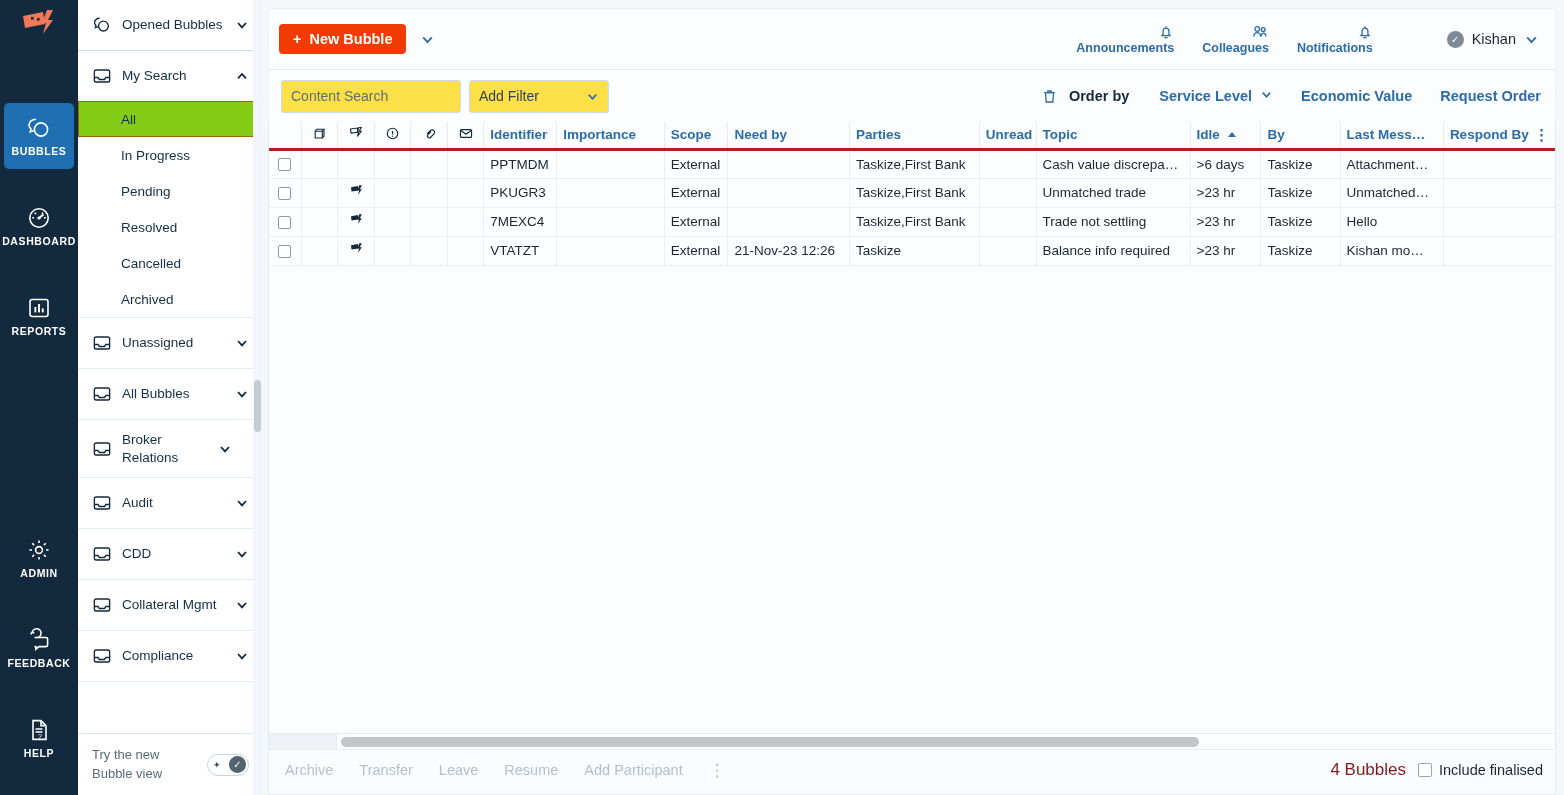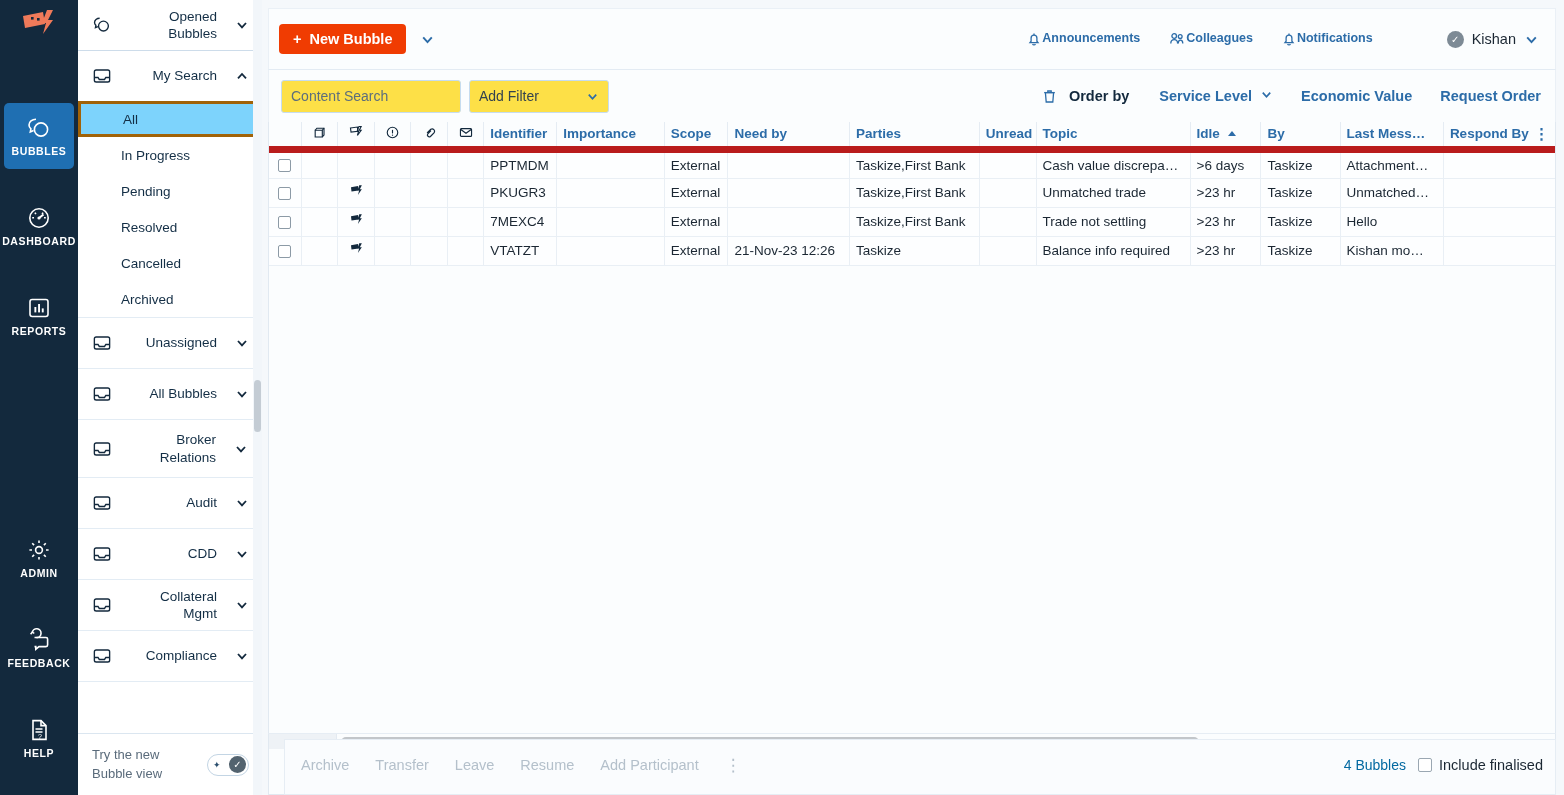--- a/index.html
+++ b/index.html
@@ -73,24 +73,23 @@
     position: relative;
   }
   .sb-group {
     border-bottom: 1px solid #e3ecf4;
     position: relative;
   }
   .sb-head {
     display: flex; align-items: center;
     height: 50px;
     padding: 0 10px 0 14px;
-    gap: 18px;
+    gap: 10px;
     cursor: pointer;
     background: #ffffff;
-    text-align: right;
   }
   .sb-head.tall { height: 57px; }
   .sb-head-label {
     flex: 1 1 auto;
     font-size: 13.5px;
     color: #132e45;
     font-weight: normal;
     line-height: 1.28;
   }
   .sb-ico { width: 20px; height: 20px; flex: 0 0 20px; color: #13293d; }
@@ -99,22 +98,22 @@
   .sb-child {
     height: 36px;
     display: flex; align-items: center;
     padding-left: 42px;
     font-size: 13.5px;
     color: #132e45;
     cursor: pointer;
     border: 1px solid transparent;
   }
   .sb-child.selected {
-    border: 3px solid #a16207;
-    background: #7dd3fc;
+    border: 1px solid #a16207;
+    background: #84cc16;
   }
   .sb-footer {
     flex: 0 0 62px;
     border-top: 1px solid #dbe6f0;
     display: flex; align-items: center;
     padding: 0 10px 0 14px;
     gap: 6px;
     background: #fff;
   }
   .sb-footer-text {
@@ -198,22 +197,22 @@
   }
   .newbubble-caret {
     margin-left: 14px;
     color: #2c6ca8;
     cursor: pointer;
     display: flex; align-items: center;
   }
   .topbar-spacer { flex: 1 1 auto; }
   .hdr-actions { display: flex; align-items: center; gap: 0px; }
   .hdr-action {
-    display: flex; flex-direction: row;
-    align-items: flex-start; gap: 0;
+    display: flex; flex-direction: column;
+    align-items: flex-end; gap: 0;
     padding: 0 14px;
     cursor: pointer;
     color: #2c6ca8;
   }
   .hdr-action-label { font-size: 12.5px; font-weight: bold; color: #2c6ca8; }
   .user-box {
     display: flex; align-items: center; gap: 8px;
     margin-left: 60px; margin-right: 6px;
     cursor: pointer;
   }
@@ -280,21 +279,21 @@
   table.grid {
     width: 100%;
     border-collapse: collapse;
     table-layout: fixed;
     font-size: 13.5px;
   }
   table.grid th {
     height: 27px;
     background: #fbfdfe;
     border-right: 1px solid #e5ecf3;
-    border-bottom: 7px solid #b91c1c;
+    border-bottom: 3px solid #b91c1c;
     color: #2c6ca8;
     font-size: 13.5px;
     font-weight: bold;
     text-align: left;
     padding: 0 6px;
     white-space: nowrap;
     overflow: hidden;
     cursor: pointer;
     position: relative;
   }
@@ -352,36 +351,36 @@
     left: 72px; top: 3px;
     width: 858px; height: 10px;
     background: #c2c6ca;
     border-radius: 5px;
     cursor: pointer;
   }
 
   
   .bottombar {
     position: absolute;
-    left: 24px; right: 8px; bottom: 0;
-    height: 56px;
+    left: 8px; right: 8px; bottom: 0;
+    height: 46px;
     background: #fafcfe;
     border: 1px solid #e6edf4;
     display: flex; align-items: center;
     padding: 0 12px 4px 16px;
   }
   .bact {
     font-size: 14.5px;
     color: #b4c0cb;
     padding-right: 26px;
     cursor: default;
   }
   .bkebab { color: #b4c0cb; font-size: 17px; padding-right: 24px; cursor: pointer; line-height: 1; }
   .bottom-spacer { flex: 1 1 auto; }
-  .bcount { font-size: 14px; color: #0369a1; padding-right: 12px; }
+  .bcount { font-size: 17px; color: #7f1d1d; padding-right: 12px; }
   .bfin { font-size: 14.5px; color: #1b2733; }
   .cb-fin {
     width: 14px; height: 14px;
     border: 1px solid #9aa7b2;
     background: #fff;
     border-radius: 2px;
     display: inline-block;
     vertical-align: -2px;
     margin-right: 7px;
     cursor: pointer;

